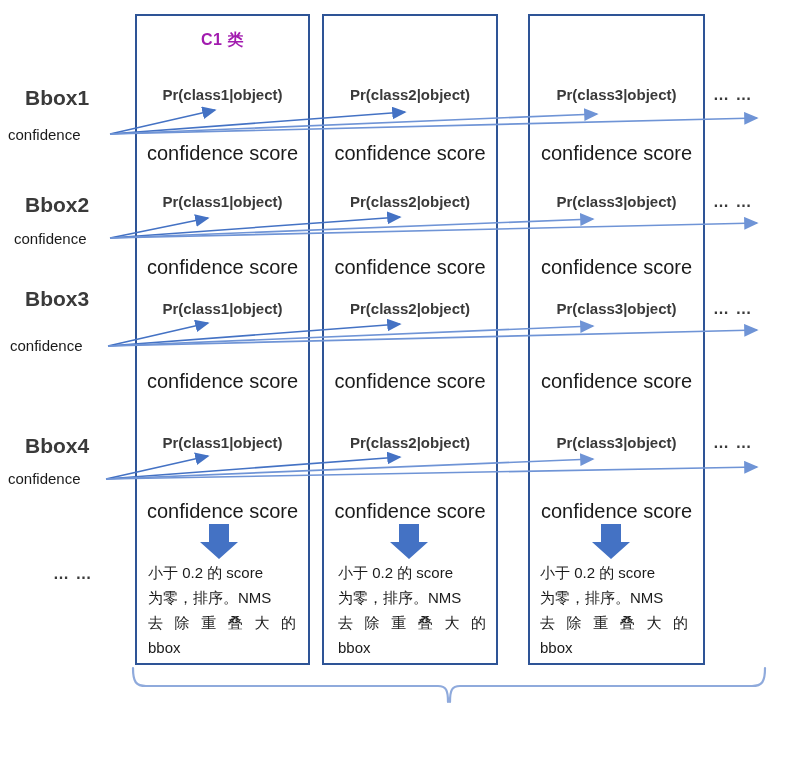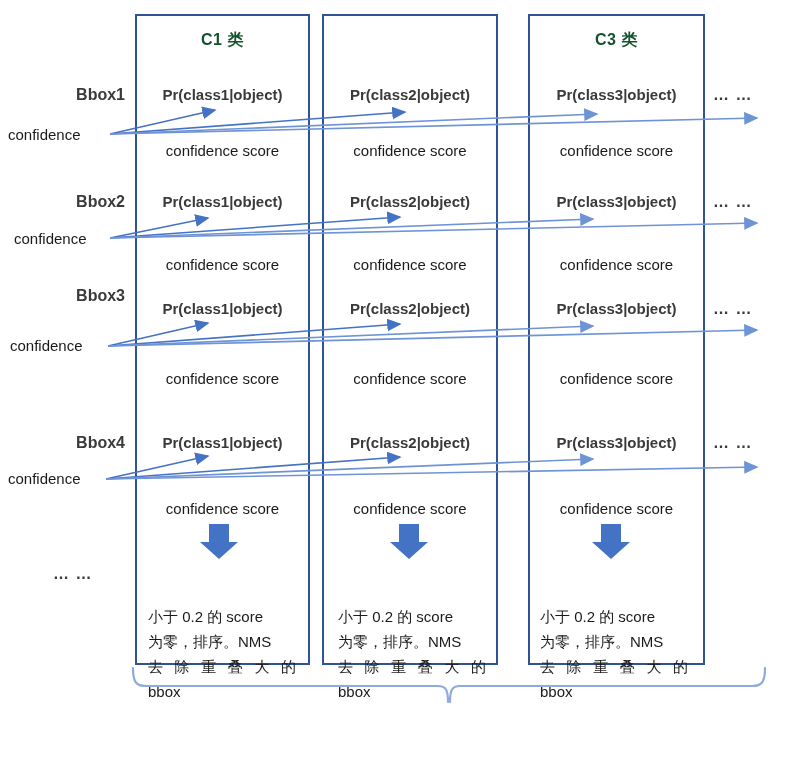--- a/index.html
+++ b/index.html
@@ -25,60 +25,60 @@
     border: 2px solid #2e5496;
     background: transparent;
     box-sizing: border-box;
   }
 
   .class-title {
     position: absolute;
     text-align: center;
     font-weight: bold;
     font-size: 16px;
-    color: #14532d;
+    color: #a21caf;
     letter-spacing: 0.5px;
   }
 
   
   .bbox-label {
     position: absolute;
     font-weight: bold;
+    font-size: 21px;
+    color: #3a3a3a;
+    text-align: left;
+    white-space: nowrap;
+  }
+  .conf-label {
+    position: absolute;
+    font-size: 15px;
+    color: #1a1a1a;
+    white-space: nowrap;
+  }
+  .ellipsis-left {
+    position: absolute;
+    font-weight: bold;
     font-size: 16px;
     color: #3a3a3a;
-    text-align: right;
-    white-space: nowrap;
-  }
-  .conf-label {
-    position: absolute;
-    font-size: 15px;
-    color: #1a1a1a;
-    white-space: nowrap;
-  }
-  .ellipsis-left {
-    position: absolute;
-    font-weight: bold;
-    font-size: 16px;
-    color: #3a3a3a;
     letter-spacing: 1px;
     white-space: nowrap;
   }
 
   
   .pr-text {
     position: absolute;
     font-weight: bold;
     font-size: 15px;
     color: #3a3a3a;
     text-align: center;
     white-space: nowrap;
   }
   .score-text {
     position: absolute;
-    font-size: 15px;
+    font-size: 20px;
     color: #1a1a1a;
     text-align: center;
     white-space: nowrap;
   }
   .ellipsis-right {
     position: absolute;
     font-weight: bold;
     font-size: 16px;
     color: #3a3a3a;
     letter-spacing: 1px;
@@ -86,21 +86,20 @@
   }
 
   
   .nms-note {
     position: absolute;
     font-size: 15px;
     color: #1a1a1a;
     line-height: 25px;
     text-align: justify;
     text-align-last: left;
-    margin-top: 44px;
   }
   .nms-note .ln { display: block; }
   .nms-note .ln.j {
     text-align: justify;
     text-align-last: justify;
   }
 
   
   .caption {
     position: absolute;
@@ -121,21 +120,20 @@
 </head>
 <body>
 
 <div id="canvas">
 
   <div class="class-box" style="left:135px; top:14px; width:175px; height:651px;"></div>
   <div class="class-box" style="left:322px; top:14px; width:176px; height:651px;"></div>
   <div class="class-box" style="left:528px; top:14px; width:177px; height:651px;"></div>
 
   <div class="class-title" style="left:135px; top:30px; width:175px;">C1 类</div>
-  <div class="class-title" style="left:528px; top:30px; width:177px;">C3 类</div>
 
   <div class="bbox-label" style="left:25px; top:86px; width:100px;">Bbox1</div>
   <div class="conf-label" style="left:8px; top:126px;">confidence</div>
 
   <div class="bbox-label" style="left:25px; top:193px; width:100px;">Bbox2</div>
   <div class="conf-label" style="left:14px; top:230px;">confidence</div>
 
   <div class="bbox-label" style="left:25px; top:287px; width:100px;">Bbox3</div>
   <div class="conf-label" style="left:10px; top:337px;">confidence</div>
 

